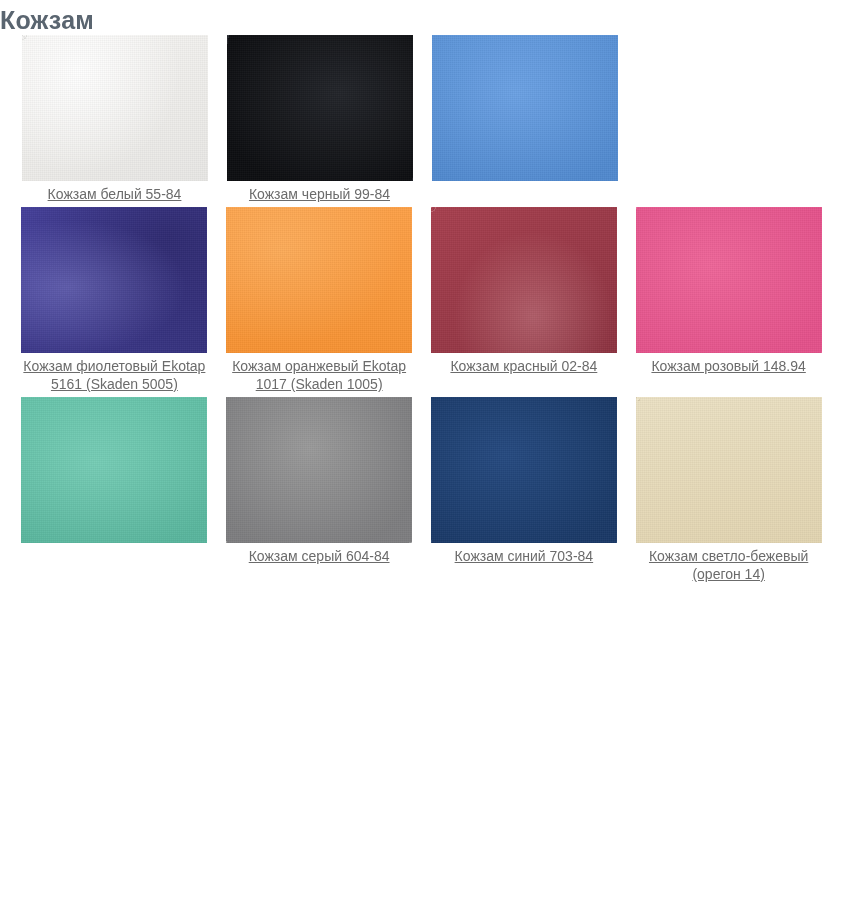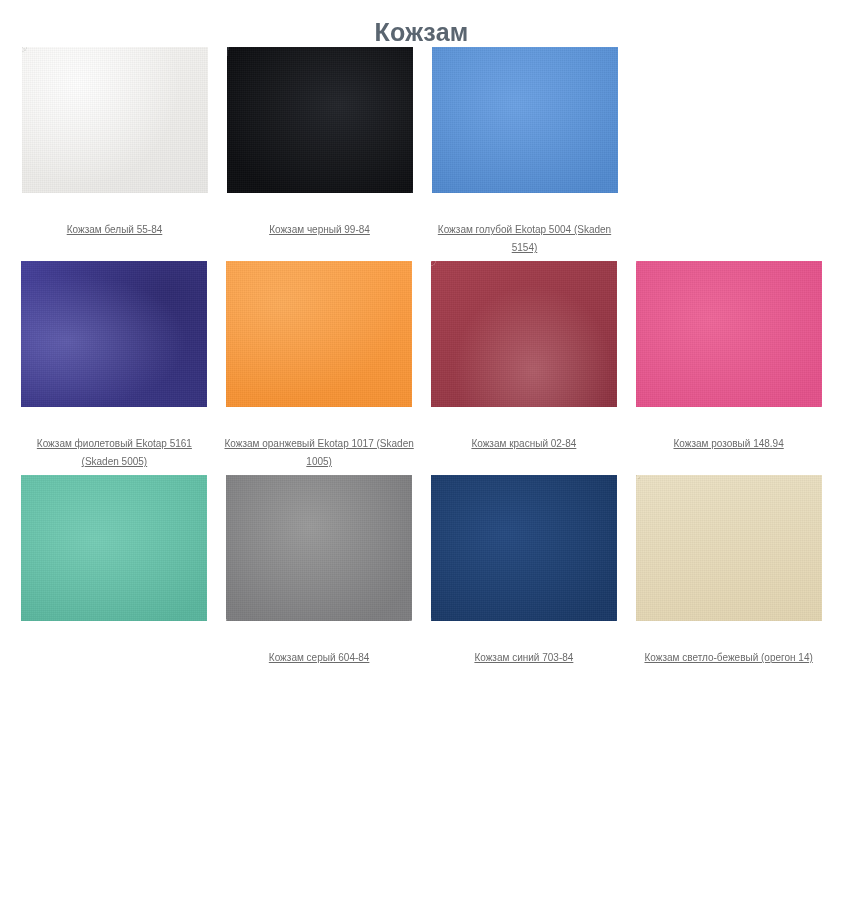--- a/index.html
+++ b/index.html
@@ -14,26 +14,26 @@
     font-family: "Liberation Sans", sans-serif;
     overflow: hidden;
   }
   .page {
     width: 843px;
     height: 924px;
     position: relative;
     box-sizing: border-box;
   }
   .page-title {
-    text-align: center;
+    text-align: left;
     font-size: 25px;
     font-weight: bold;
     color: #5a6570;
     margin: 0;
-    padding-top: 18px;
+    padding-top: 6px;
     letter-spacing: 0.2px;
     border-radius: 9px;
   }
   .grid {
     margin: 0;
     padding: 0 12px;
     box-sizing: border-box;
     display: flex;
     flex-wrap: wrap;
     justify-content: flex-start;
@@ -70,25 +70,25 @@
     inset: 0;
     pointer-events: none;
     opacity: 0.5;
     background-image:
       repeating-linear-gradient(0deg, rgba(0,0,0,0.05) 0 1px, rgba(255,255,255,0.04) 1px 2px),
       repeating-linear-gradient(90deg, rgba(0,0,0,0.04) 0 1px, rgba(255,255,255,0.03) 1px 2px);
   }
   .caption {
     display: block;
     text-align: center;
-    font-size: 10px;
+    font-size: 14px;
     line-height: 18px;
     color: #6b6b6b;
     text-decoration: underline;
-    margin-top: 28px;
+    margin-top: 4px;
     cursor: pointer;
     max-width: 190px;
   }
 
   
   .tex-white {
     background-color: #f1f0ee;
     background-image:
       radial-gradient(circle at 30% 25%, rgba(255,255,255,0.95), rgba(255,255,255,0) 60%),
       repeating-radial-gradient(circle at 0 0, rgba(190,190,188,0.55) 0 1px, rgba(255,255,255,0) 1px 4px),
@@ -214,21 +214,20 @@
         <div class="cell">
           <a class="swatch tex-white" href="#" title="Кожзам белый 55-84"></a>
           <a class="caption" href="#">Кожзам белый 55-84</a>
         </div>
         <div class="cell">
           <a class="swatch tex-black" href="#" title="Кожзам черный 99-84"></a>
           <a class="caption" href="#">Кожзам черный 99-84</a>
         </div>
         <div class="cell">
           <a class="swatch tex-lightblue" href="#" title="Кожзам голубой Ekotap 5004 (Skaden 5154)"></a>
-          <a class="caption" href="#">Кожзам голубой Ekotap 5004 (Skaden 5154)</a>
         </div>
       </div>
       <div class="row">
         <div class="cell">
           <a class="swatch tex-violet" href="#" title="Кожзам фиолетовый Ekotap 5161 (Skaden 5005)"></a>
           <a class="caption" href="#">Кожзам фиолетовый Ekotap 5161 (Skaden 5005)</a>
         </div>
         <div class="cell">
           <a class="swatch tex-orange" href="#" title="Кожзам оранжевый Ekotap 1017 (Skaden 1005)"></a>
           <a class="caption" href="#">Кожзам оранжевый Ekotap 1017 (Skaden 1005)</a>

